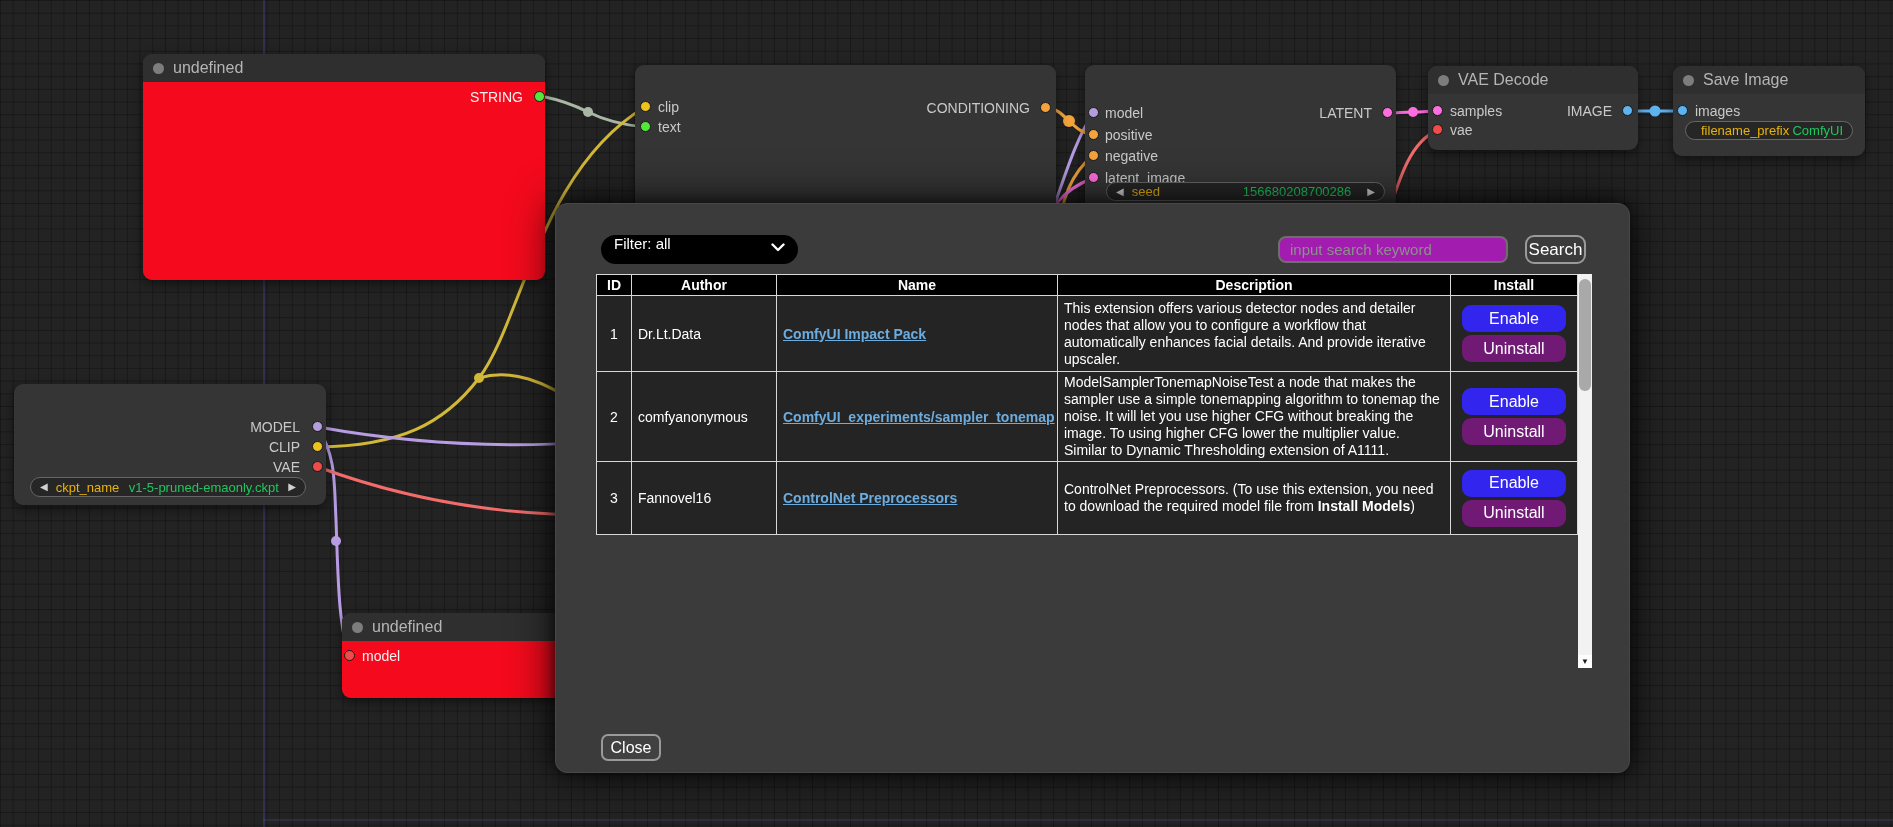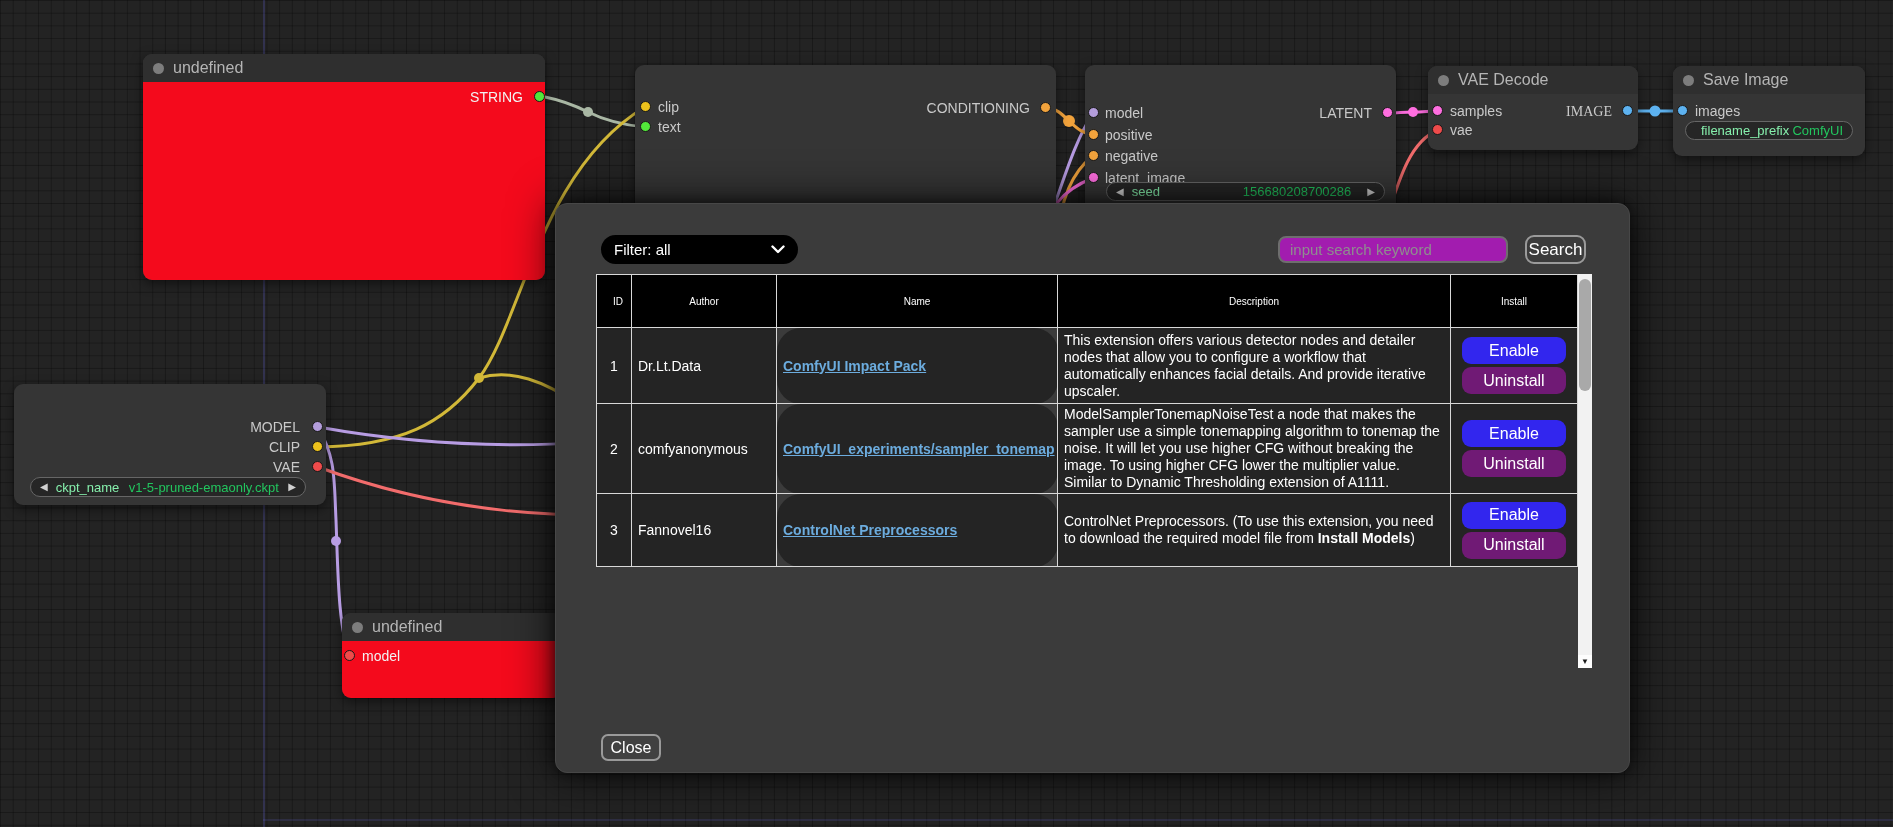--- a/index.html
+++ b/index.html
@@ -29,41 +29,41 @@
   .body{position:absolute;left:0;right:0;top:28px;bottom:0;border-radius:0 0 9px 9px;}
   .red-body{background:#f40a1c;}
   .port-dot{position:absolute;width:11px;height:11px;border-radius:50%;border:1px solid #191919;box-sizing:border-box;}
   .port-label{position:absolute;font-size:14px;line-height:15px;color:#c9c9c9;white-space:nowrap;}
   .on-red{color:#f2f2f2;}
   .c-green{background:#52e83a}.c-yellow{background:#edc21c}.c-purple{background:#b39ddb}
   .c-orange{background:#f2a33c}.c-pink{background:#ff6ee0}.c-salmon{background:#ef4b4b}.c-blue{background:#5db2f0}
   .widget{position:absolute;display:flex;align-items:center;box-sizing:border-box;
     background:#262626;border:1px solid #666;border-radius:11px;padding:0 9px;font-size:13px;color:#ccc;}
   .widget .arrow{color:#d0d0d0;font-size:10px;line-height:10px;}
-  .widget .wname{color:#86efac;margin-left:8px;white-space:nowrap;}
+  .widget .wname{color:#eab308;margin-left:8px;white-space:nowrap;}
   .widget .wvalue{color:#22c55e;white-space:nowrap;}
   
   .modal{position:absolute;left:555px;top:203px;width:1075px;height:570px;z-index:5;
     background:#3b3b3b;border:1px solid #474747;border-radius:12px;box-sizing:border-box;
     box-shadow:0 0 45px rgba(0,0,0,.8),0 0 14px rgba(0,0,0,.6);}
   .filter-pill{position:absolute;left:45px;top:31px;width:197px;height:29px;box-sizing:border-box;
-    background:#000;border-radius:15px;color:#fff;font-size:15px;display:flex;align-items:center;
+    background:#000;border-radius:15px;color:#fff;font-size:15px;display:flex;align-items:flex-end;
     justify-content:space-between;padding:12px 13px;cursor:pointer;}
   .search-input{position:absolute;left:722px;top:32px;width:230px;height:27px;box-sizing:border-box;
     background:#a21caf;border:2px solid #6e6e6e;border-radius:8px;color:#c8c8c8;font-size:15px;padding:0 10px;outline:none;}
   .search-input::placeholder{color:#8e8e8e;}
   .search-btn{position:absolute;left:969px;top:31px;width:61px;height:29px;box-sizing:border-box;
     background:#3b3b3b;border:2px solid #9a9a9a;border-radius:9px;color:#fff;font-size:17px;padding:0;cursor:pointer;
     font-family:"Liberation Sans", sans-serif;}
   .tablewrap{position:absolute;left:40px;top:70px;width:996px;height:394px;display:flex;align-items:flex-start;}
   table.ext{border-collapse:collapse;table-layout:fixed;width:981px;}
-  table.ext th{background:#000;color:#fff;font-size:10px;font-weight:normal;height:20px;padding:16px;border:1px solid #d8d8d8;}
+  table.ext th{background:#000;color:#fff;font-size:14px;font-weight:bold;height:20px;padding:0;border:1px solid #d8d8d8;}
   table.ext td{border:1px solid #d8d8d8;background:#242424;color:#fff;font-size:14px;padding:2px 6px;vertical-align:middle;}
   td.c-id{text-align:center;}
-  td.c-name{white-space:nowrap;overflow:hidden;border-radius:24px;}
+  td.c-name{white-space:nowrap;overflow:hidden;}
   a.name-link{color:#6cacde;font-weight:bold;text-decoration:underline;font-size:14px;cursor:pointer;}
   td.c-desc{font-size:13px;line-height:17px;padding:1px 4px;vertical-align:top;}
   td.c-install{padding:2px 8px;}
   .btn-install{display:block;width:104px;height:27px;margin:3px auto;border:none;border-radius:9px;
     color:#fff;font-size:16px;cursor:pointer;font-family:"Liberation Sans", sans-serif;}
   .btn-enable{background:#3226ee;}
   .btn-uninstall{background:#701a75;}
   .scrollbar{width:14px;height:394px;background:#f2f2f2;position:relative;flex:0 0 auto;}
   .scroll-thumb{position:absolute;left:1px;top:5px;width:12px;height:112px;background:#a9a9a9;border-radius:6px;}
   .scroll-arrow{position:absolute;left:0;bottom:0;width:14px;height:13px;background:#fdfdfd;color:#1a1a1a;
@@ -140,21 +140,21 @@
 <div class="node" style="left:1428px;top:66px;width:210px;height:84px;">
   <div class="titlebar">
     <span class="title-dot"></span>
     <span class="title-text">VAE Decode</span>
   </div>
   <span class="port-dot c-pink" style="left:4px;top:39px;"></span>
   <span class="port-label" style="left:22px;top:38px;">samples</span>
   <span class="port-dot c-salmon" style="left:4px;top:58px;"></span>
   <span class="port-label" style="left:22px;top:57px;">vae</span>
   <span class="port-dot c-blue" style="left:194px;top:39px;"></span>
-  <span class="port-label" style="right:26px;top:38px;font-family:Liberation Serif, serif;">IMAGE</span>
+  <span class="port-label" style="right:26px;top:38px;">IMAGE</span>
 </div>
 
 <div class="node" style="left:1673px;top:66px;width:192px;height:90px;">
   <div class="titlebar">
     <span class="title-dot"></span>
     <span class="title-text">Save Image</span>
   </div>
   <span class="port-dot c-blue" style="left:4px;top:39px;"></span>
   <span class="port-label" style="left:22px;top:38px;">images</span>
   <div class="widget" style="left:12px;top:55px;width:168px;height:19px;justify-content:space-between;">

